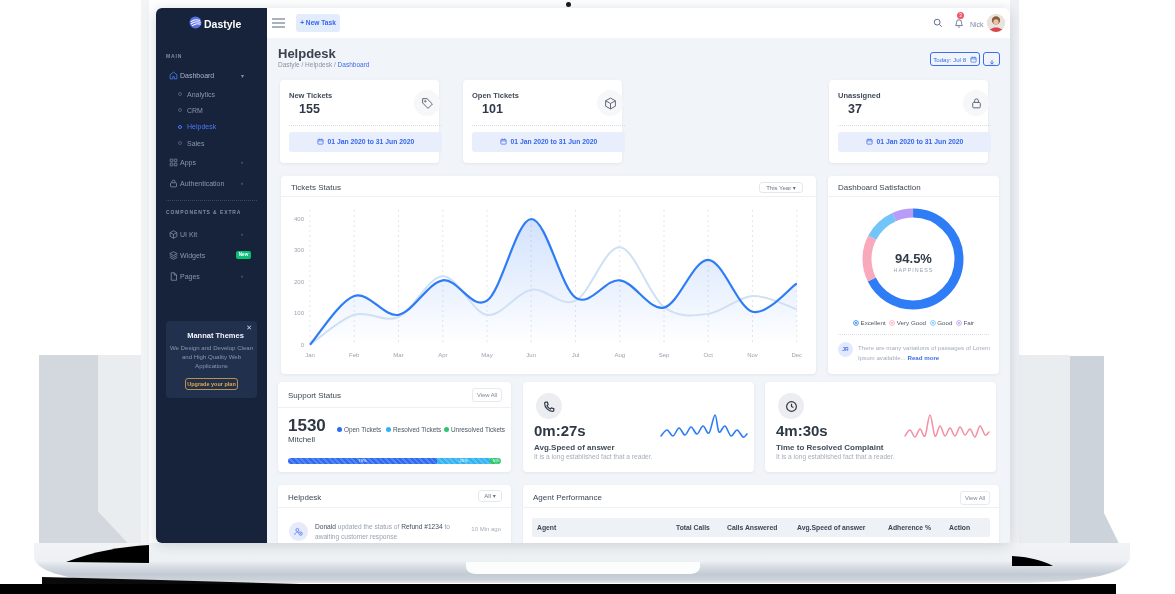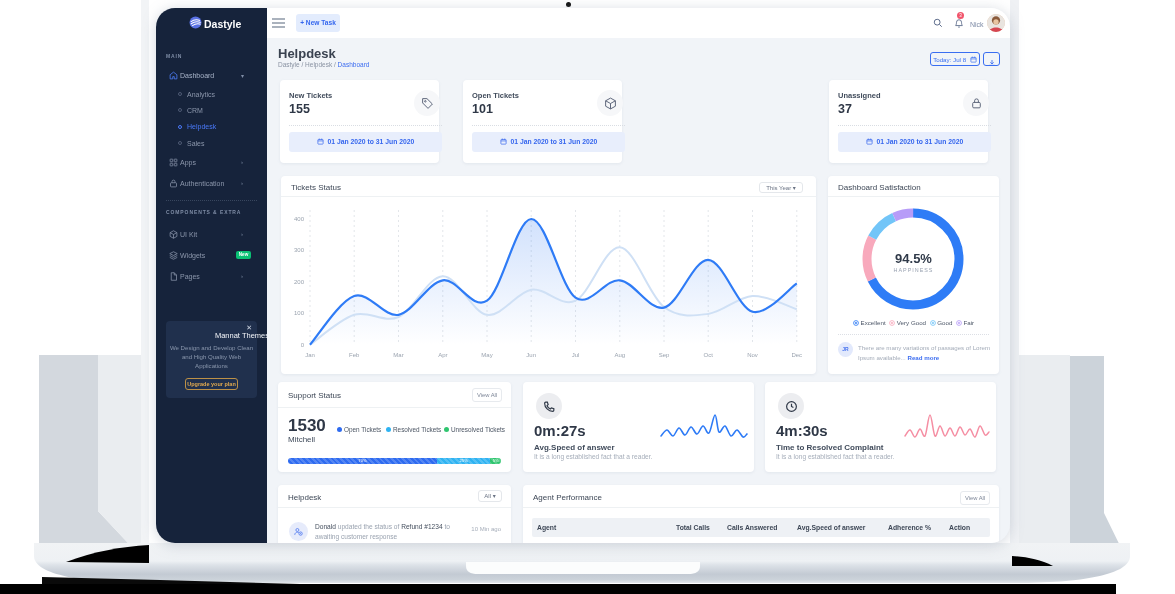--- a/index.html
+++ b/index.html
@@ -1,35 +1,35 @@
 <!DOCTYPE html>
 <html><head><meta charset="utf-8">
 <style>
 *{margin:0;padding:0;box-sizing:border-box}
 html,body{width:1175px;height:594px;overflow:hidden;background:#fff;font-family:"Liberation Sans",sans-serif}
 .abs{position:absolute}
 .stage{position:absolute;top:0;left:0;width:1175px;height:594px;overflow:hidden;background:#fff}
 .lid{position:absolute;left:141px;top:0;width:878px;height:543px;background:#fff;border-left:8px solid #f2f4f6;border-right:9px solid #eff1f4}
 .cam{position:absolute;left:566px;top:2px;width:5px;height:5px;border-radius:50%;background:#111}
 .mbp{position:absolute;left:485px;top:547px;width:200px;text-align:center;font-size:12px;color:#1d1d1f;letter-spacing:.2px}
-.dash{position:absolute;left:156px;top:8px;width:854px;height:535px;border-radius:19px;background:#f1f4f8;overflow:hidden;box-shadow:0 2px 14px rgba(130,140,160,.35)}
+.dash{position:absolute;left:156px;top:8px;width:854px;height:535px;border-radius:6px;background:#f1f4f8;overflow:hidden;box-shadow:0 2px 14px rgba(130,140,160,.35)}
 
 .side{position:absolute;left:0;top:0;width:111px;height:535px;background:#16233b}
 .side .logo{position:absolute;left:33px;top:8px;width:13px;height:13px}
 .side .logot{position:absolute;left:48px;top:9.5px;font-size:10.5px;font-weight:bold;color:#fff}
 .slabel{position:absolute;left:10px;font-size:5px;font-weight:bold;color:#7f8da6;letter-spacing:.9px}
 .sitem{position:absolute;left:24px;font-size:7px;color:#8b96ab}
 .ssub{position:absolute;left:31px;font-size:7px;color:#8b96ab}
 .sdot{position:absolute;left:22px;width:4px;height:4px;border:1px solid #4e5a74;border-radius:50%}
 .schev{position:absolute;left:85px;font-size:6px;color:#7f8da6}
 .sicon{position:absolute;left:13px;width:9px;height:9px}
 .sdotted{position:absolute;left:10px;width:91px;border-top:1px dotted rgba(160,175,200,.25)}
 .mannat{position:absolute;left:10px;top:313px;width:91px;height:77px;background:#20304d;border-radius:4px}
 .mannat .x{position:absolute;right:5px;top:3px;font-size:7px;color:#cdd5e2}
-.mannat .t{position:absolute;left:12px;top:10px;width:100%;text-align:right;font-size:7.5px;font-weight:normal;color:#f3f5f9}
+.mannat .t{position:absolute;left:4px;top:10px;width:100%;text-align:center;font-size:7.5px;font-weight:bold;color:#f3f5f9}
 .mannat .b{position:absolute;left:3px;top:22px;width:85px;text-align:center;font-size:6.1px;line-height:9px;color:#8a97ad}
 .mannat .btn{position:absolute;left:19px;top:57px;width:53px;height:12px;border:1px solid #bd9147;border-radius:3px;color:#e0a94e;font-size:5.5px;font-weight:bold;text-align:center;line-height:10px;white-space:nowrap}
 
 .topbar{position:absolute;left:111px;top:0;width:743px;height:30px;background:#fff}
 .hamb{position:absolute;left:116px;top:10px;width:13px}
 .hamb i{display:block;height:1.6px;background:#aab2bd;margin-bottom:2.4px}
 .ntask{position:absolute;left:140px;top:6px;width:44px;height:18px;background:#e3ecfd;border-radius:3px;color:#3567ee;font-size:6.6px;font-weight:bold;text-align:center;line-height:18px}
 .nick{position:absolute;left:814px;top:13px;font-size:7px;color:#7d8aa5}
 .avatar{position:absolute;left:831px;top:6px;width:18px;height:18px;border-radius:50%;overflow:hidden;background:#e8cdb8}
 .badge{position:absolute;left:801px;top:4px;width:7px;height:7px;border-radius:50%;background:#f1556c;color:#fff;font-size:4.5px;text-align:center;line-height:7px}
@@ -82,21 +82,21 @@
 .at1 b{color:#454f5e;font-weight:normal}
 .ago{position:absolute;right:10px;top:41px;font-size:6px;color:#a6aeba}
 .ap{left:367px;top:477px;width:476px;height:70px}
 .ap .chead{height:23px}
 .ap .ctitle{top:8px}
 .thead{position:absolute;left:9px;top:33px;width:458px;height:19px;background:#eef1f5;border-radius:2px;font-size:6.8px;font-weight:bold;color:#3d4756}
 .thead span{position:absolute;top:6px}
 
 .stat{top:72px;width:159px;height:83px}
 .stat .lb{position:absolute;left:9px;top:11px;font-size:7.5px;font-weight:bold;color:#404b5b}
-.stat .v{position:absolute;left:9px;top:21.5px;font-size:12.5px;font-weight:bold;color:#2f3847}
+.stat .v{position:absolute;left:19px;top:21.5px;font-size:12.5px;font-weight:bold;color:#2f3847}
 .stat .ic{position:absolute;left:134px;top:10px;width:26px;height:26px;border-radius:50%;background:#f6f7f9}
 .stat .sep{position:absolute;left:9px;top:44.5px;width:153px;border-top:1px dotted #d9dde3}
 .stat .pill{position:absolute;left:9px;top:51.5px;width:153px;height:20px;background:#e8eefc;border-radius:3px;color:#3566ee;font-size:6.8px;font-weight:bold;text-align:center;line-height:20px}
 </style></head>
 <body>
 <div class="stage">
 <svg class="abs" style="left:0;top:0" width="1175" height="594" viewBox="0 0 1175 594">
  <defs>
   <linearGradient id="baseg" x1="0" y1="0" x2="0" y2="1">
    <stop offset="0" stop-color="#f1f3f5"></stop>

